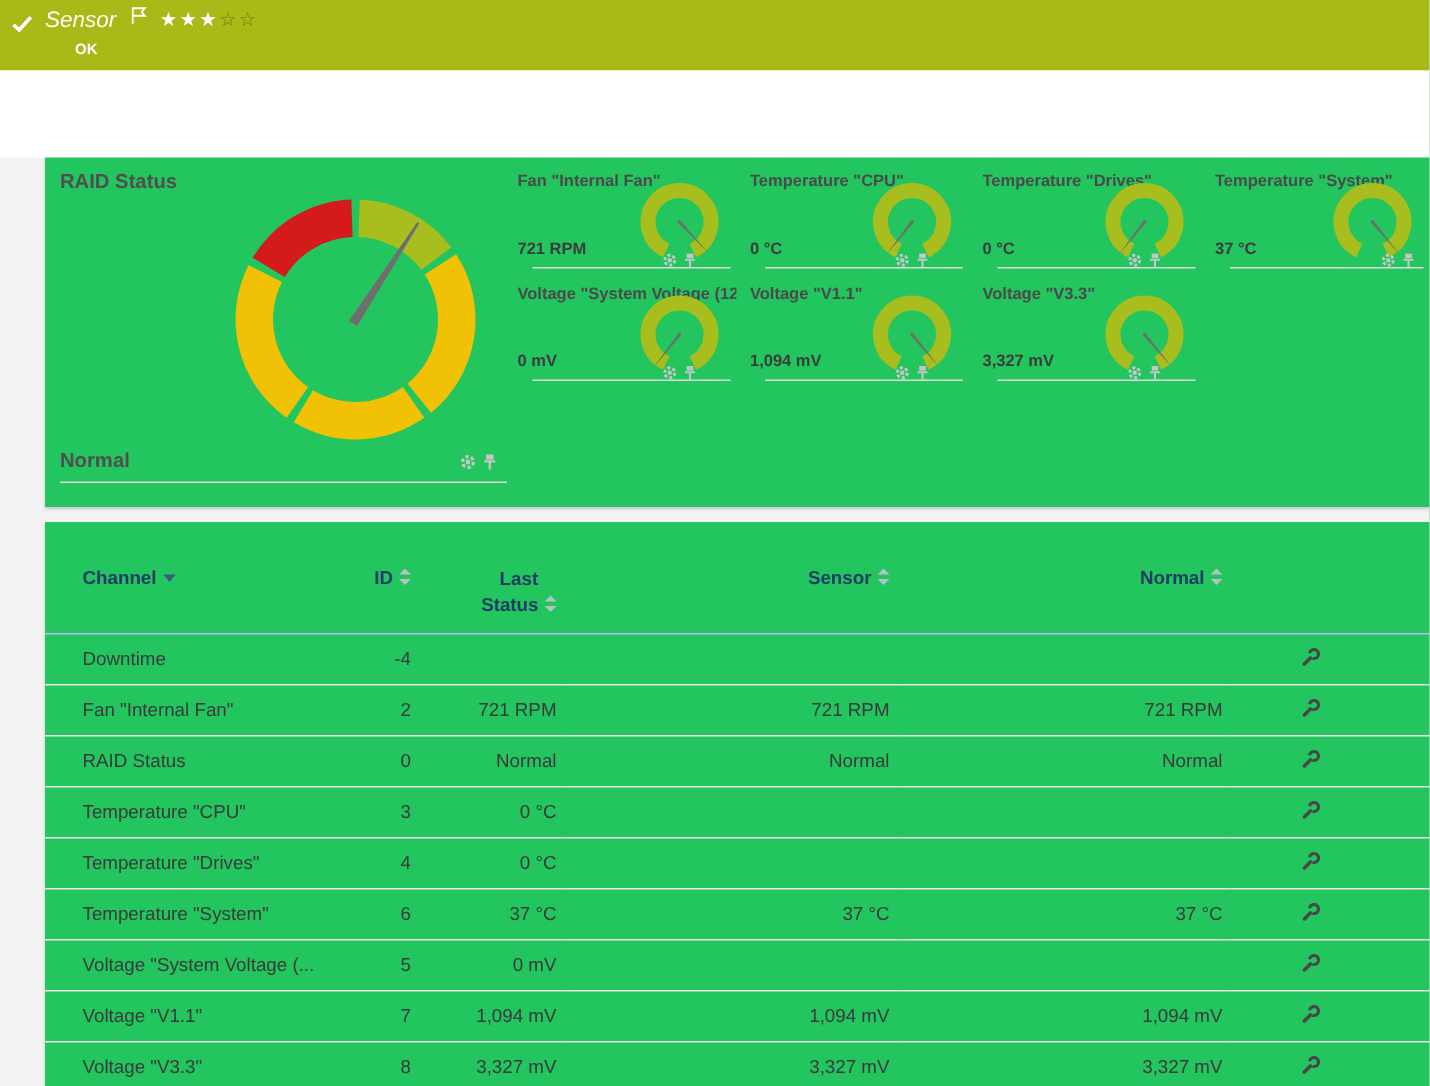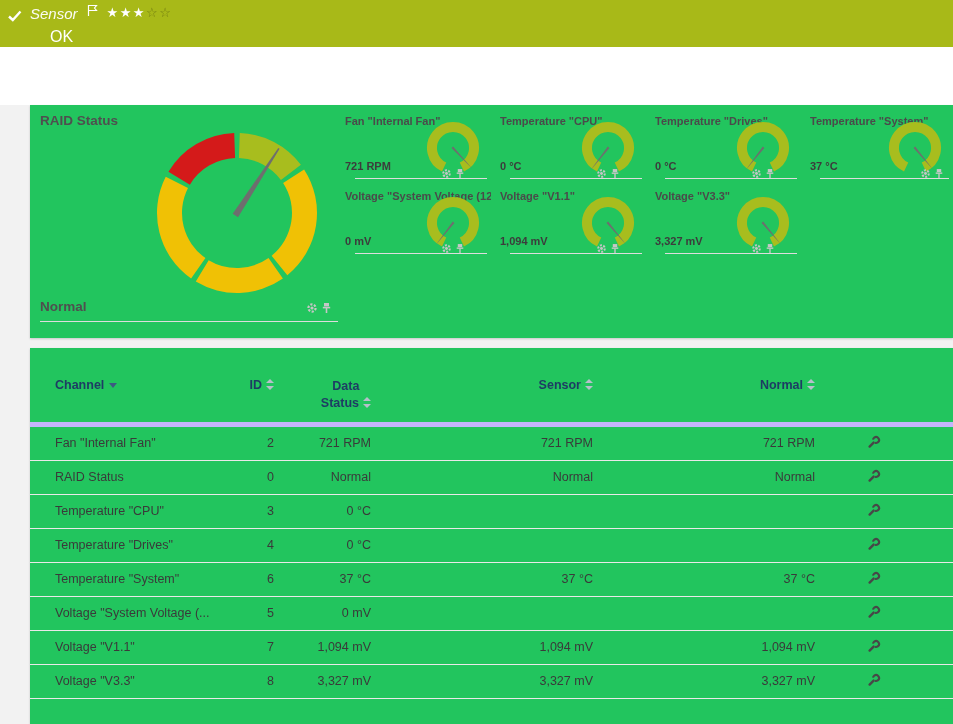--- a/index.html
+++ b/index.html
@@ -10,21 +10,21 @@
   
   .topbar { position:absolute; top:0; left:0; width:953px; height:47px; }
   .topbar-line1 { position:absolute; left:30px; top:5px; display:flex; align-items:center; gap:9px; white-space:nowrap; }
   .check-icon { position:absolute; left:8px; top:10px; }
   .sensor-label { font-style:italic; font-size:15px; color:rgba(255,255,255,0.95); }
   .sensor-title { font-size:16px; font-weight:bold; color:#fff; }
   .flag-icon { margin-top:-6px; }
   .stars { font-size:13px; letter-spacing:1.5px; margin-top:-3px; cursor:pointer; }
   .stars .on { color:#ffffff; }
   .stars .off { color:rgba(0,0,0,0.35); }
-  .status-ok { position:absolute; left:50px; top:28px; font-size:16px; font-weight:normal; color:#fff; }
+  .status-ok { position:absolute; left:50px; top:28px; font-size:10px; font-weight:bold; color:#fff; }
 
   
   .tabbar { position:absolute; top:47px; left:0; width:953px; height:58px; background:#ffffff; }
   .tab { position:absolute; top:72px; height:22px; display:flex; align-items:center; gap:6px;
          font-size:13px; color:#555; cursor:pointer; white-space:nowrap; }
   .tab .num { font-weight:bold; color:#333; }
   .tab.active { color:#333; font-weight:bold; }
   .tab-underline { position:absolute; top:93px; height:3px; }
 
   
@@ -46,21 +46,21 @@
   .mini-title { position:absolute; left:0; top:3px; font-size:11px; font-weight:bold; color:#4a4a4a; white-space:nowrap; overflow:hidden; width:146px; }
   .mini-value { position:absolute; left:0; top:48px; font-size:11px; font-weight:bold; color:#3c3c3c; }
   .mini-gauge { position:absolute; right:10px; top:4px; }
   .mini-panel .mini-icons { right:27px; top:56px; }
 
   
   .tablewrap { position:absolute; left:0; top:22px; width:923px; }
   table { border-collapse:collapse; width:100%; table-layout:fixed; }
   th { color:#1e3c64; font-size:12.5px; font-weight:bold; vertical-align:top; padding:8px 6px 10px 6px; cursor:pointer; }
   td { font-size:12.5px; color:#3a3a3a; padding:8px 6px; height:33px; }
-  thead tr { border-bottom:5px solid #c4b5fd; }
+  thead tr { border-bottom:1px solid #c4b5fd; }
   tbody tr { border-bottom:1px solid #e9e9e9; }
   .col-channel { text-align:left; padding-left:25px; }
   .num-col { text-align:right; }
   .icon-col { text-align:center; }
   .lastvalue-head { display:inline-block; text-align:center; line-height:1.35; }
   .caret-down { display:inline-block; width:0; height:0; border-left:4px solid transparent; border-right:4px solid transparent;
                 border-top:5px solid #3d5a82; margin-left:5px; vertical-align:middle; }
   .sort { display:inline-block; width:8px; height:11px; position:relative; margin-left:4px; vertical-align:-1px; }
   .sort::before { content:""; position:absolute; left:0; top:0; border-left:4px solid transparent; border-right:4px solid transparent; border-bottom:4px solid #b6bfca; }
   .sort::after  { content:""; position:absolute; left:0; bottom:0; border-left:4px solid transparent; border-right:4px solid transparent; border-top:4px solid #b6bfca; }
@@ -324,31 +324,43 @@
           <col style="width:222px">
             <col style="width:222px">
             <col style="width:105px">
             <col>
         </colgroup>
         <thead>
           <tr>
             <th class="col-channel"><span>Channel</span><span class="caret-down"></span></th>
             <th class="num-col"><span>ID</span><span class="sort"></span></th>
             <th class="num-col">
-              <span class="lastvalue-head"><span>Data</span><br><span>Status</span><span class="sort"></span></span>
+              <span class="lastvalue-head"><span>Last</span><br><span>Status</span><span class="sort"></span></span>
             </th>
             <th class="num-col"><span>Sensor</span><span class="sort"></span></th>
             <th class="num-col"><span>Normal</span><span class="sort"></span></th>
             <th></th>
             <th></th>
           </tr>
         </thead>
         <tbody>
 
           <tr>
+            <td class="col-channel">Downtime</td>
+            <td class="num-col">-4</td>
+            <td class="num-col"></td>
+            <td class="num-col"></td>
+            <td class="num-col"></td>
+            <td class="icon-col"><span class="wrench-btn"><svg width="14" height="14" viewBox="0 0 14 14">
+                    <circle cx="9" cy="5" r="3" stroke="#474747" stroke-width="2.1" fill="none" stroke-dasharray="12 4" transform="rotate(-125 9 5)"></circle>
+                    <path d="M2.6,11.6 L6.6,7.6" stroke="#474747" stroke-width="2.4" stroke-linecap="round"></path>
+                  </svg></span></td>
+            <td></td>
+          </tr>
+          <tr>
             <td class="col-channel">Fan "Internal Fan"</td>
             <td class="num-col">2</td>
             <td class="num-col">721 RPM</td>
             <td class="num-col">721 RPM</td>
             <td class="num-col">721 RPM</td>
             <td class="icon-col"><span class="wrench-btn"><svg width="14" height="14" viewBox="0 0 14 14">
                     <circle cx="9" cy="5" r="3" stroke="#474747" stroke-width="2.1" fill="none" stroke-dasharray="12 4" transform="rotate(-125 9 5)"></circle>
                     <path d="M2.6,11.6 L6.6,7.6" stroke="#474747" stroke-width="2.4" stroke-linecap="round"></path>
                   </svg></span></td>
             <td></td>

